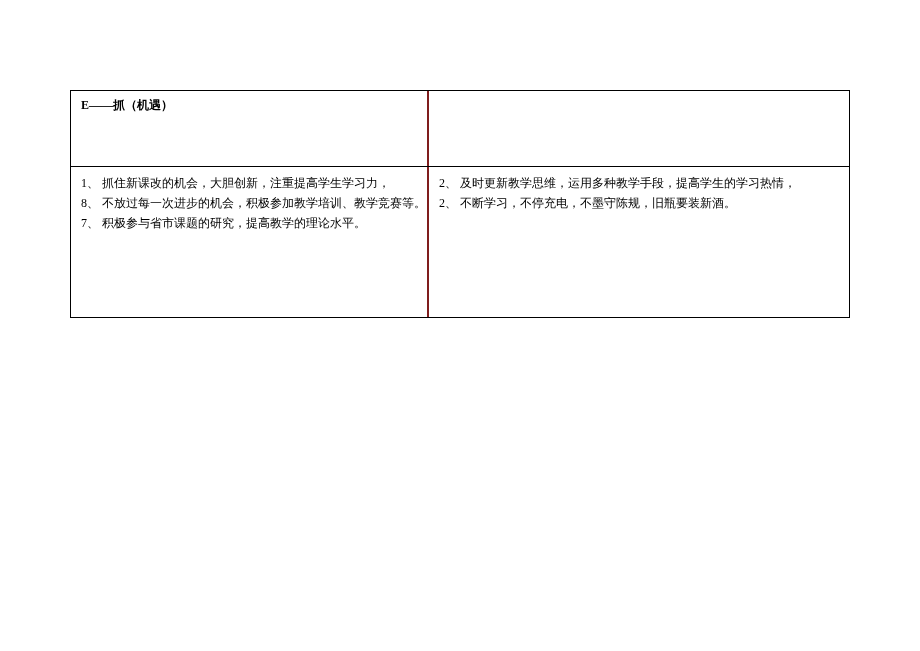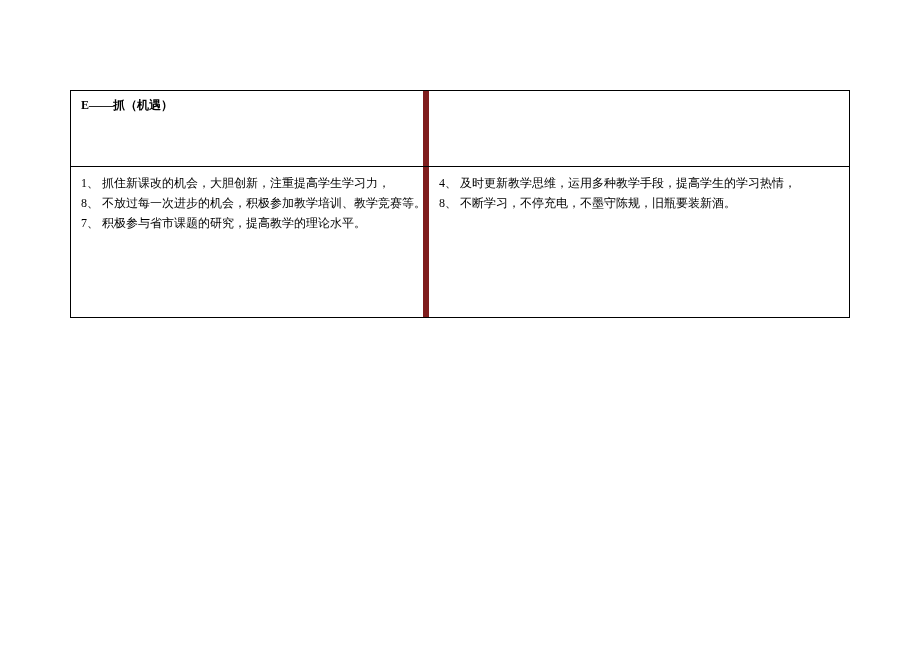--- a/index.html
+++ b/index.html
@@ -24,21 +24,21 @@
     }
     .row:last-child {
       border-bottom: none;
       align-items: center;
     }
     .cell {
       padding: 6px 10px;
     }
     .cell-left {
       width: 46%;
-      border-right: 6px solid #7f1d1d;
+      border-right: 2px solid #7f1d1d;
     }
     .cell-right {
       width: 54%;
     }
     .header-row .cell {
       height: 75px;
     }
     .header-text {
       font-weight: bold;
       font-size: 12px;
@@ -62,17 +62,17 @@
       <span class="header-text">E——抓（机遇）</span>
     </div>
   </div>
   <div class="row content-row">
     <div class="cell cell-left">
       <div class="list-item">1、 抓住新课改的机会，大胆创新，注重提高学生学习力，</div>
       <div class="list-item">8、 不放过每一次进步的机会，积极参加教学培训、教学竞赛等。</div>
       <div class="list-item">7、 积极参与省市课题的研究，提高教学的理论水平。</div>
     </div>
     <div class="cell cell-right">
-      <div class="list-item">4、 及时更新教学思维，运用多种教学手段，提高学生的学习热情，</div>
-      <div class="list-item">8、 不断学习，不停充电，不墨守陈规，旧瓶要装新酒。</div>
+      <div class="list-item">2、 及时更新教学思维，运用多种教学手段，提高学生的学习热情，</div>
+      <div class="list-item">2、 不断学习，不停充电，不墨守陈规，旧瓶要装新酒。</div>
     </div>
   </div>
 </div>
 
 </body></html>

